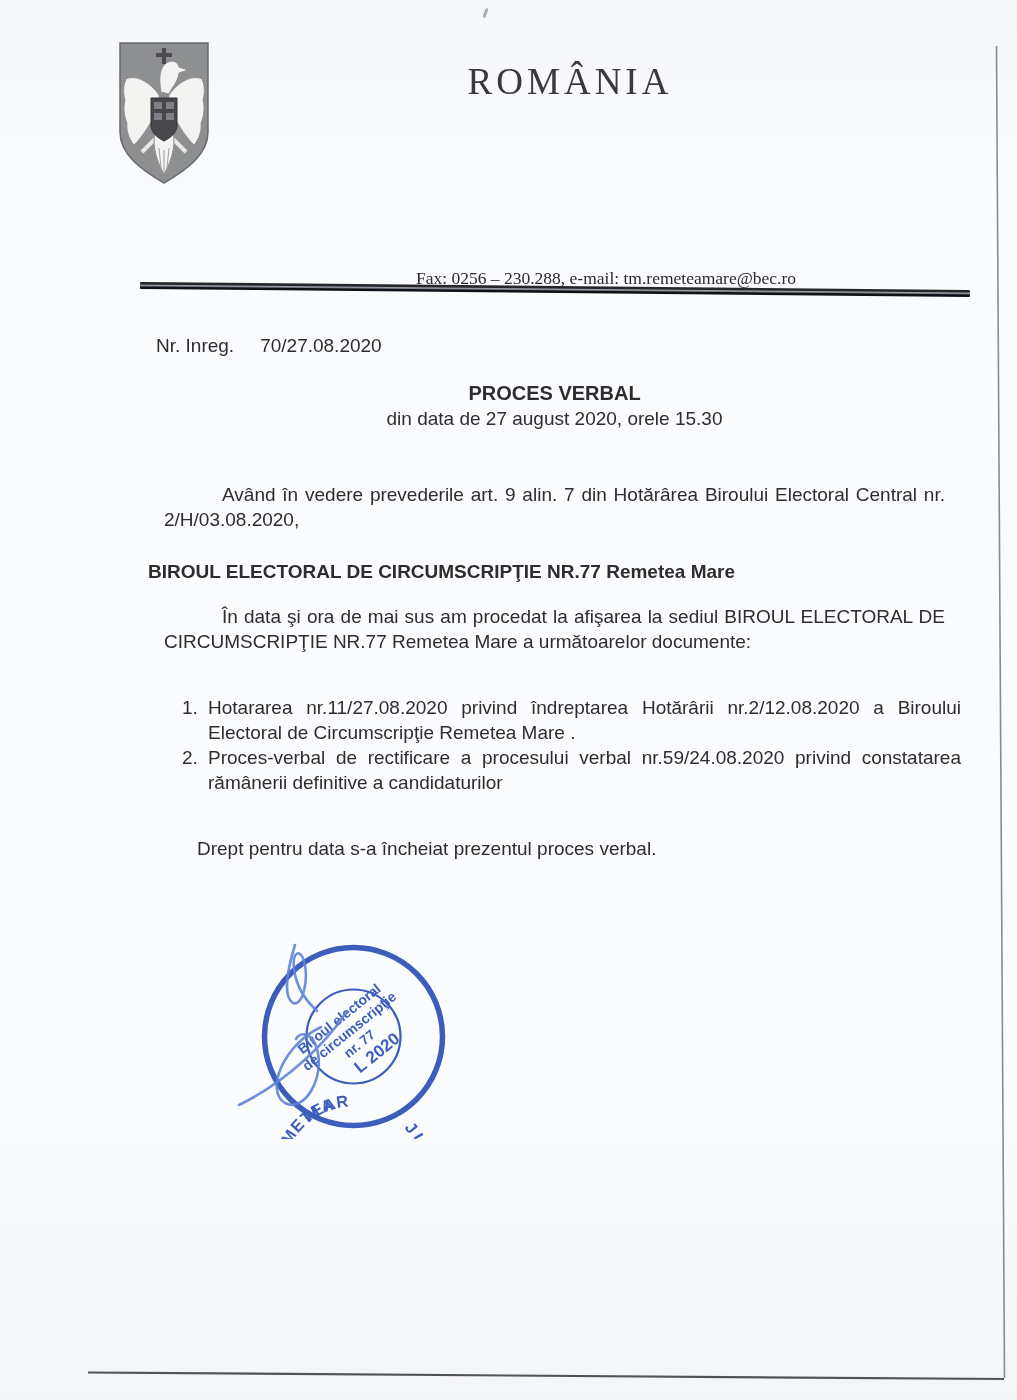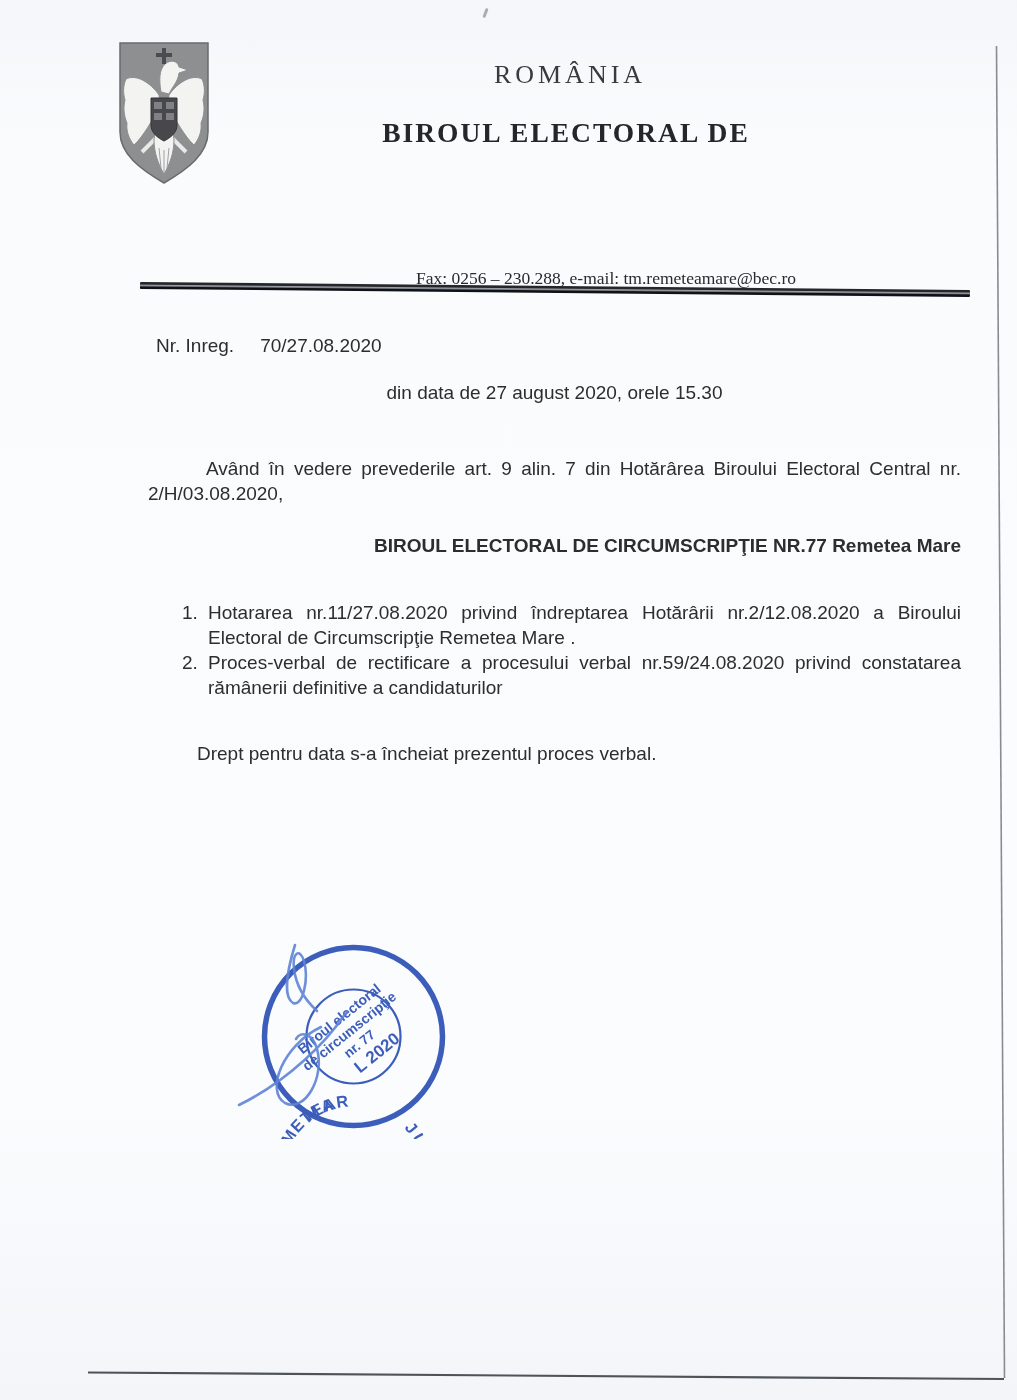--- a/index.html
+++ b/index.html
@@ -5,21 +5,21 @@
   html,body { margin:0; padding:0; background:#e9ebee; }
   .scan {
     position:relative; width:1017px; height:1400px; overflow:hidden;
     background:linear-gradient(180deg,#f5f6f9 0%,#fafbfd 10%,#fbfcfe 78%,#f4f5f8 100%);
     font-family:"Liberation Sans", sans-serif; color:#2d2d2f;
   }
   
   .coa { position:absolute; left:112px; top:40px; width:104px; height:146px; }
   .country {
     position:absolute; left:170px; top:60px; width:800px; text-align:center;
-    font-family:"Liberation Serif", serif; font-size:26px; letter-spacing:4px; color:#3a3a3d;
+    font-family:"Liberation Serif", serif; font-size:37px; letter-spacing:4px; color:#3a3a3d;
   }
   .org {
     position:absolute; left:166px; top:116px; width:800px; text-align:center;
     font-family:"Liberation Serif", serif; font-weight:bold; font-size:27.5px;
     letter-spacing:2px; line-height:34px; color:#26262a;
   }
   .addr {
     position:absolute; left:200px; top:216px; width:812px; text-align:center;
     font-family:"Liberation Serif", serif; font-size:17.5px; line-height:25px;
     color:#2a2a2e; white-space:pre-wrap;
@@ -28,22 +28,22 @@
     position:absolute; left:140px; top:282px; width:830px; height:7px; border-radius:1px;
     background:linear-gradient(180deg,#26262a 0%,#26262a 30%,#9aa0a8 44%,#7d838c 56%,#101116 70%,#101116 100%);
     transform:rotate(0.55deg); transform-origin:0 50%;
   }
   
   .docbody { position:absolute; left:148px; top:333px; width:813px; font-size:19px; line-height:25px; }
   .reg { margin:0 0 22px 8px; }
   .regval { margin-left:26px; }
   .title { text-align:center; font-weight:bold; font-size:20px; line-height:26px; }
   .subtitle { text-align:center; line-height:26px; margin-bottom:50px; }
-  .para { margin:0; text-align:justify; text-indent:58px; }
-  .h2 { margin-top:27px; text-align:right; font-weight:bold; line-height:26px; }
+  .para { margin:16px; text-align:justify; text-indent:58px; }
+  .h2 { margin-top:27px; text-align:left; font-weight:bold; line-height:26px; }
   .p2 { margin-top:19px; }
   .list { margin-top:41px; padding-left:34px; }
   .li { display:flex; }
   .num { width:26px; flex:none; }
   .litext { flex:1; text-align:justify; }
   .closing { margin:41px 0 0 49px; }
   .sig { margin-top:65px; font-weight:bold; font-size:20px; line-height:26px; }
   .role { padding-left:88px; }
   .name { padding-left:46px; }
   
@@ -75,34 +75,35 @@
       <rect x="42" y="62" width="8" height="7"></rect>
         <rect x="54" y="62" width="8" height="7"></rect>
       <rect x="42" y="73" width="8" height="7"></rect>
         <rect x="54" y="73" width="8" height="7"></rect>
     </g>
     <path d="M47 108 L49 128 M52 110 L52 132 M57 108 L55 128" stroke="#9fa0a2" stroke-width="1" fill="none"></path>
   </svg>
 
   <div class="country">ROMÂNIA</div>
   <div class="org">
-    <div>BIROUL ELECTORAL DE</div>
   </div>
   <div class="addr">
     <div>Fax: 0256 – 230.288, e-mail: tm.remeteamare@bec.ro</div>
   </div>
   <div class="rule"></div>
 
   <div class="docbody">
     <div class="reg">
       <span>Nr. Inreg.</span><span class="regval">70/27.08.2020</span>
     </div>
+    <div class="title">PROCES VERBAL</div>
     <div class="subtitle">din data de 27 august 2020, orele 15.30</div>
     <p class="para">Având în vedere prevederile art. 9 alin. 7 din Hotărârea Biroului Electoral Central nr. 2/H/03.08.2020,</p>
     <div class="h2">BIROUL ELECTORAL DE CIRCUMSCRIPŢIE NR.77 Remetea Mare</div>
+    <p class="para p2">În data şi ora de mai sus am procedat la afişarea la sediul BIROUL ELECTORAL DE CIRCUMSCRIPŢIE NR.77 Remetea Mare a următoarelor documente:</p>
     <div class="list">
       <div class="li">
         <span class="num">1.</span>
         <span class="litext">Hotararea nr.11/27.08.2020 privind îndreptarea Hotărârii nr.2/12.08.2020 a Biroului Electoral de Circumscripţie Remetea Mare .</span>
       </div>
       <div class="li">
         <span class="num">2.</span>
         <span class="litext">Proces-verbal de rectificare a procesului verbal nr.59/24.08.2020 privind constatarea rămânerii definitive a candidaturilor</span>
       </div>
     </div>

